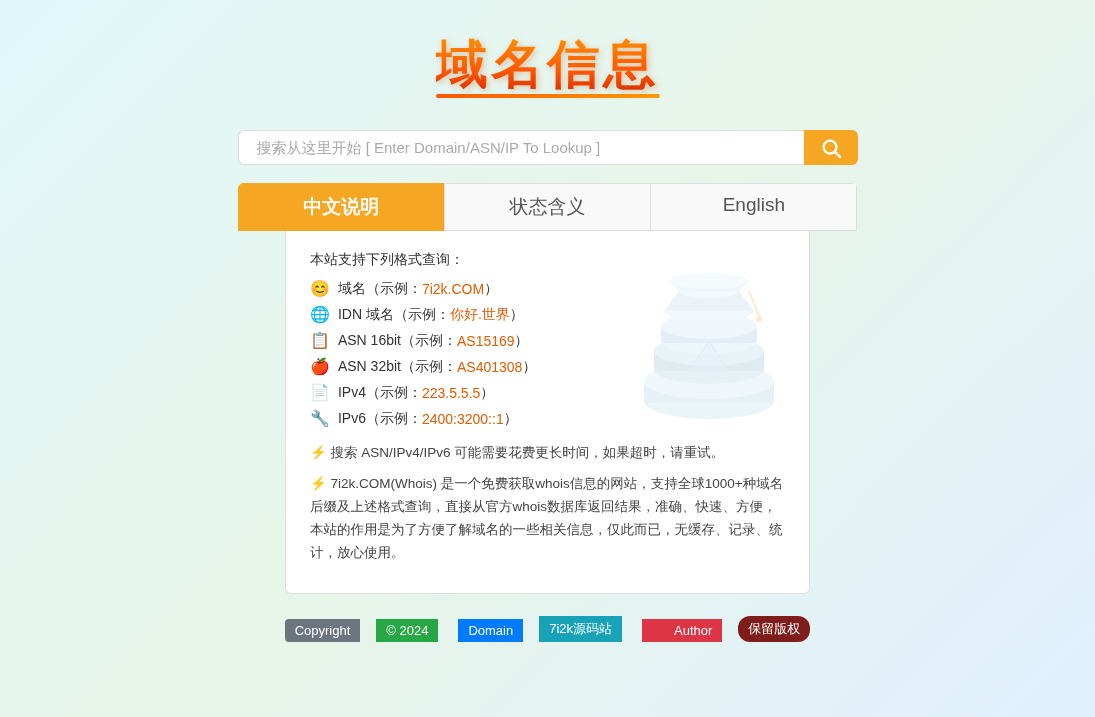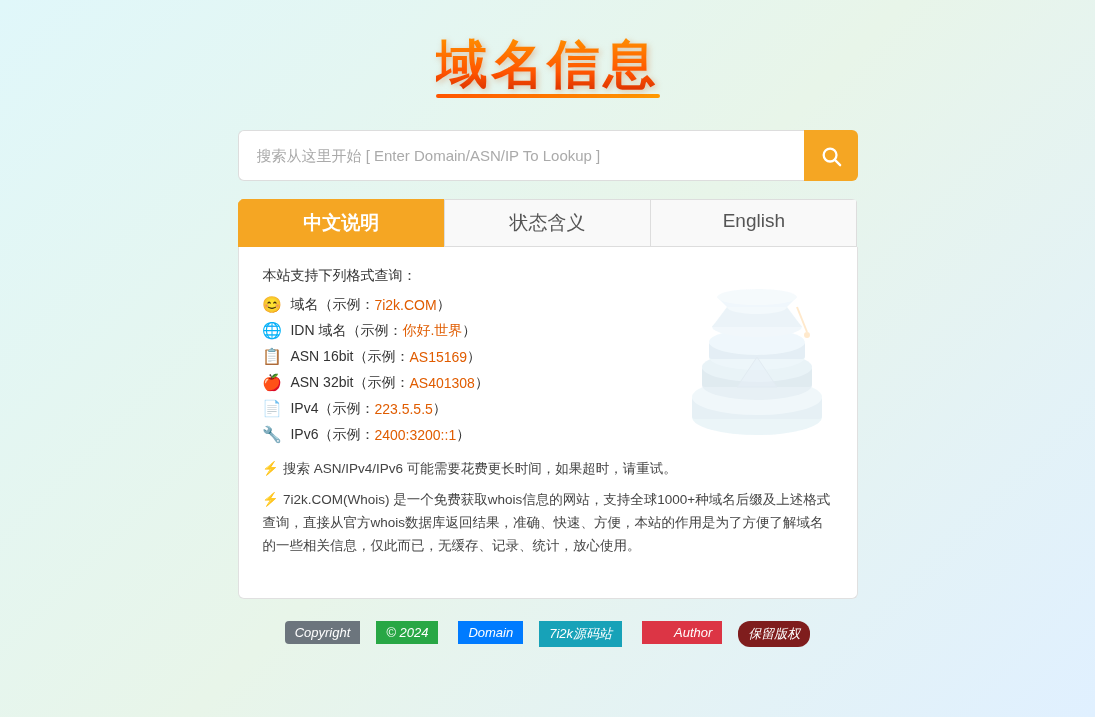--- a/index.html
+++ b/index.html
@@ -43,21 +43,21 @@
       display: flex;
       width: 620px;
       max-width: 95vw;
       margin-bottom: 18px;
     }
     .search-input {
       flex: 1;
       border: 1.5px solid #ddd;
       border-right: none;
       border-radius: 6px 0 0 6px;
-      padding: 16px 18px;
+      padding: 8px 18px;
       font-size: 15px;
       color: #aaa;
       outline: none;
       background: #fff;
     }
     .search-input::placeholder { color: #aaa; }
     .search-btn {
       background: #f5a623;
       border: none;
       border-radius: 0 6px 6px 0;
@@ -95,27 +95,27 @@
     .tab:not(:last-child) { border-right: none; }
     .tab.active {
       background: #f5a623;
       color: #fff;
       border-color: #f5a623;
       font-weight: bold;
     }
 
     
     .content-card {
-      width: 620px;
+      width: 525px;
       max-width: 95vw;
       background: #fff;
       border: 1.5px solid #e0e0e0;
       border-top: none;
       border-radius: 0 0 6px 6px;
-      padding: 20px 24px 32px 24px;
+      padding: 20px 24px 20px 24px;
       position: relative;
       overflow: hidden;
     }
 
     
     .illustration {
       position: absolute;
       right: 10px;
       top: 10px;
       width: 200px;
@@ -148,24 +148,23 @@
       color: #333;
       margin-bottom: 8px;
       line-height: 1.6;
     }
     .notice-text { font-size: 13.5px; color: #444; line-height: 1.7; }
 
     
     .footer {
       margin-top: 22px;
       display: flex;
-      align-items: flex-start;
+      align-items: flex-end;
       gap: 16px;
       font-size: 13px;
-      font-style: italic;
     }
     .footer-badge {
       padding: 4px 10px;
       border-radius: 4px;
       font-size: 13px;
       color: #fff;
       font-weight: 500;
     }
     .badge-copyright { background: #6c757d; margin-right: 0; border-radius: 4px 0 0 4px; }
     .badge-year { background: #28a745; border-radius: 0; }

